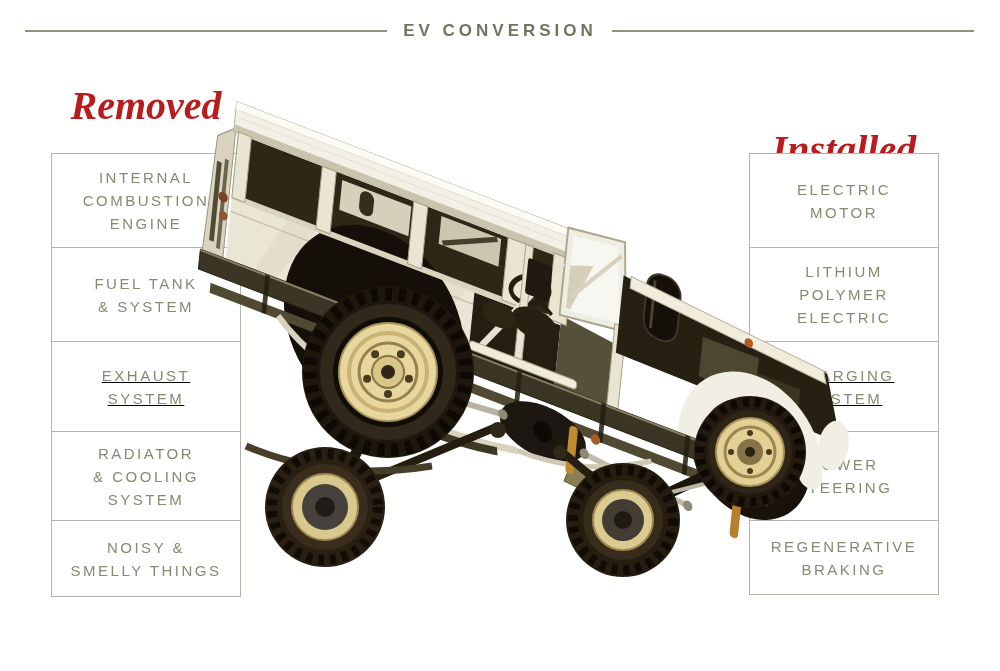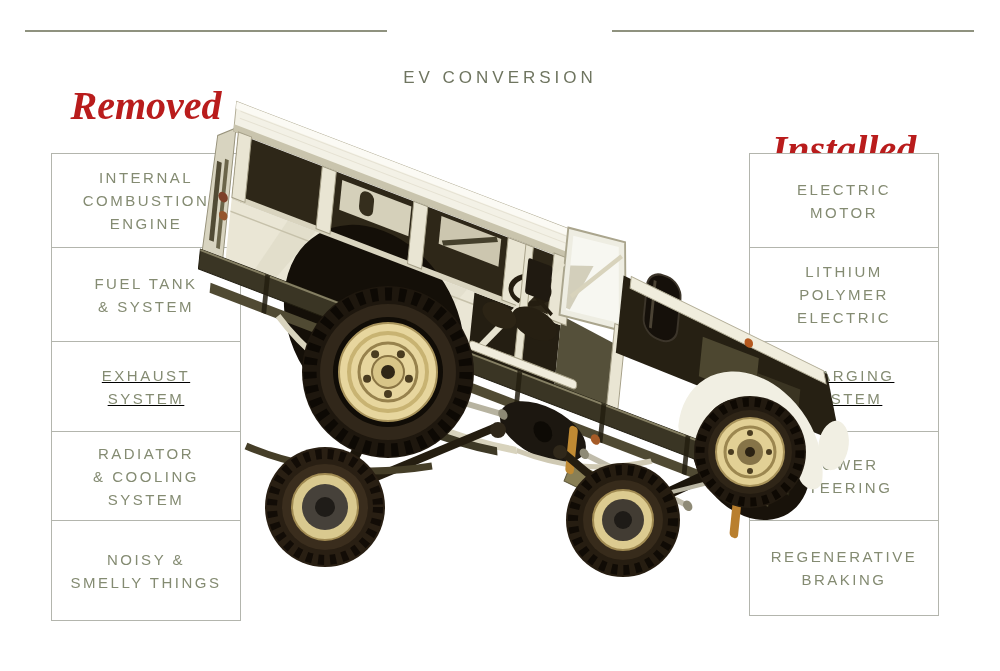--- a/index.html
+++ b/index.html
@@ -1,41 +1,41 @@
 <!DOCTYPE html>
 <html><head>
 <meta charset="utf-8">
 <style>
   html,body{margin:0;padding:0;background:#ffffff;}
   .stage{position:relative;width:1000px;height:671px;background:#ffffff;overflow:hidden;
          font-family:"Liberation Sans", sans-serif;}
   
   .page-title{position:absolute;top:21px;left:0;width:100%;text-align:center;
-    font-size:17px;letter-spacing:4px;color:#6f7560;font-weight:400;margin-top:47px;}
+    font-size:17px;letter-spacing:4px;color:#6f7560;font-weight:700;}
   .rule{position:absolute;top:30px;height:2px;background:#8f927f;}
   .rule.left{left:25px;width:362px;}
   .rule.right{left:612px;width:362px;}
   
   .col-heading{position:absolute;top:82px;width:190px;text-align:center;
     font-family:"Liberation Serif", serif;font-style:italic;font-weight:600;
     font-size:40px;color:#b91c1c;}
   .col-heading.removed{left:51px;}
   .col-heading.installed{left:749px;margin-top:44px;}
   
   .col{position:absolute;top:153px;width:190px;}
   .col.left{left:51px;}
   .col.right{left:749px;}
   .box{box-sizing:border-box;border:1px solid #b3b5ad;margin-top:-1px;
        display:flex;align-items:center;justify-content:center;background:#ffffff;}
   .box:first-child{margin-top:0;}
   .box{height:95px;}
   .box:nth-child(3){height:91px;text-decoration:underline;}
   .box:nth-child(4){height:90px;}
-  .col.left  .box:nth-child(5){height:101px;}
-  .col.right .box:nth-child(5){height:96px;}
+  .col.left  .box:nth-child(5){height:77px;}
+  .col.right .box:nth-child(5){height:75px;}
   .box-label{white-space:pre-line;text-align:center;color:#848b72;
     font-size:15px;letter-spacing:2.5px;line-height:23px;font-weight:500;}
   
   .vehicle{position:absolute;left:0;top:0;width:1000px;height:671px;z-index:5;}
 </style>
 </head>
 <body>
 
 <div class="stage">
 

